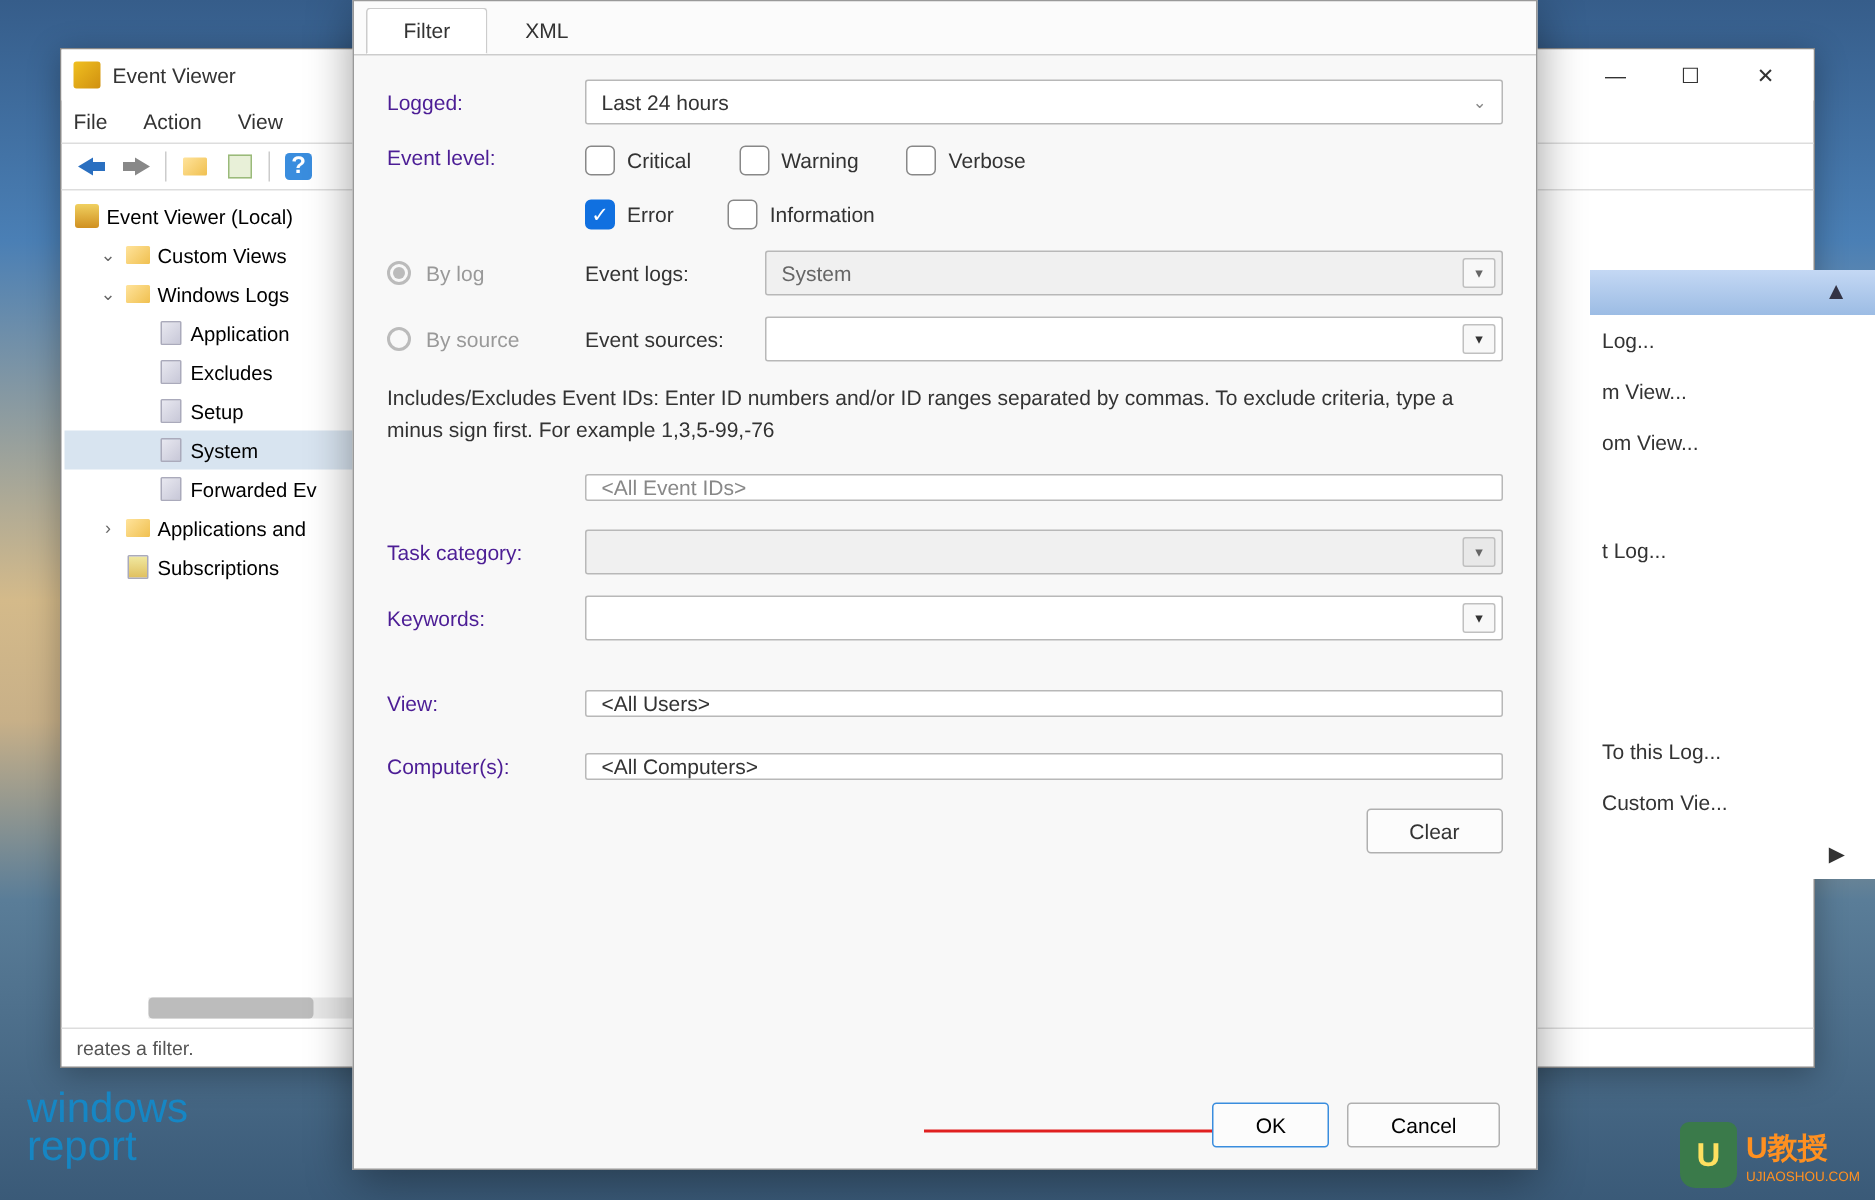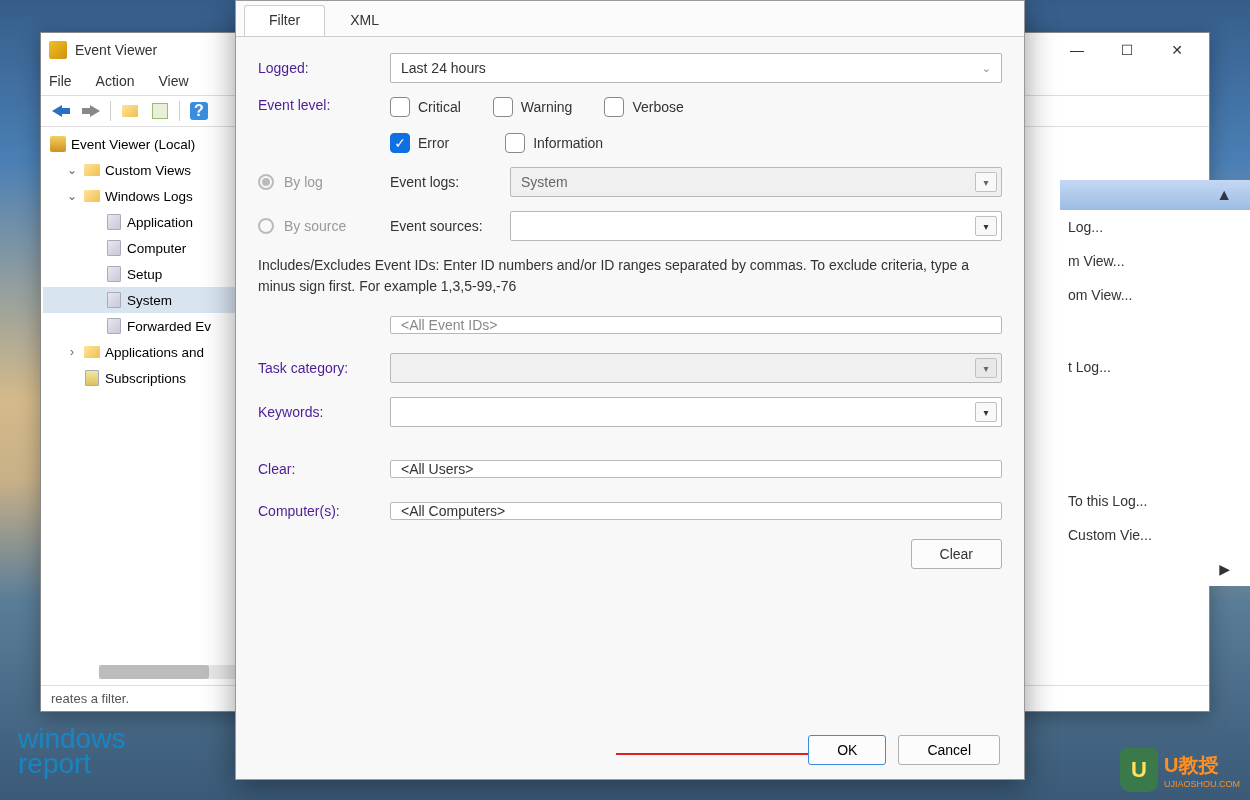--- a/index.html
+++ b/index.html
@@ -139,21 +139,21 @@
           <span class="tree-icon">
             <div class="file-ico"></div>
           </span>
           <span>Application</span>
         </div>
       <div class="tree-row tree-indent-2">
           <span class="tree-tw"></span>
           <span class="tree-icon">
             <div class="file-ico"></div>
           </span>
-          <span>Computer</span>
+          <span>Excludes</span>
         </div>
       <div class="tree-row tree-indent-2">
           <span class="tree-tw"></span>
           <span class="tree-icon">
             <div class="file-ico"></div>
           </span>
           <span>Setup</span>
         </div>
       <div class="tree-row tree-indent-2 tree-sel">
           <span class="tree-tw"></span>
@@ -251,21 +251,21 @@
           <div class="chk">
               <div class="chk-box"></div>
               <span>Verbose</span>
             </div>
         </div>
         <div class="chk-row" style="margin-top:16px;">
           <div class="chk">
               <div class="chk-box checked">✓</div>
               <span>Error</span>
             </div>
-          <div class="chk" style="margin-left:24px;">
+          <div class="chk" style="margin-left:4px;">
               <div class="chk-box"></div>
               <span>Information</span>
             </div>
         </div>
       </div>
     </div>
     <div class="form-row">
       <div class="radio" style="width:132px;">
           <div class="radio-btn sel"></div>
           <span>By log</span>
@@ -313,21 +313,21 @@
       <div class="form-label">Keywords:</div>
       <div class="form-ctrl">
           <div class="dropdown">
             <span></span>
             <div class="dd-arrow">▾</div>
           </div>
         </div>
     </div>
     <div style="height:14px;"></div>
     <div class="form-row">
-      <div class="form-label">Clear:</div>
+      <div class="form-label">View:</div>
       <div class="form-ctrl">
           <div class="textinput">
             <span style="color:#333;">&lt;All Users&gt;</span>
           </div>
         </div>
     </div>
     <div class="form-row">
       <div class="form-label">Computer(s):</div>
       <div class="form-ctrl">
           <div class="textinput">

